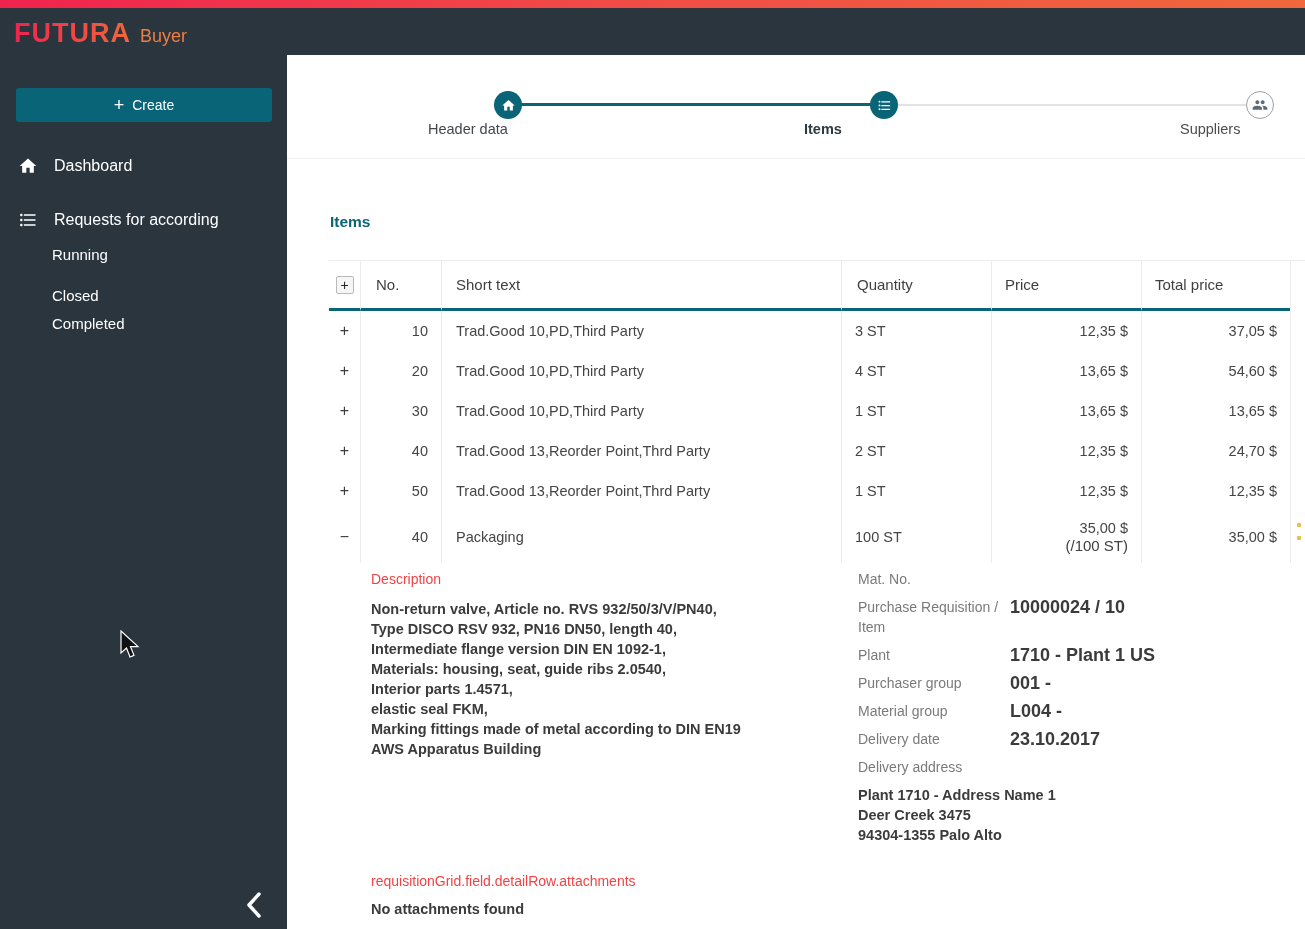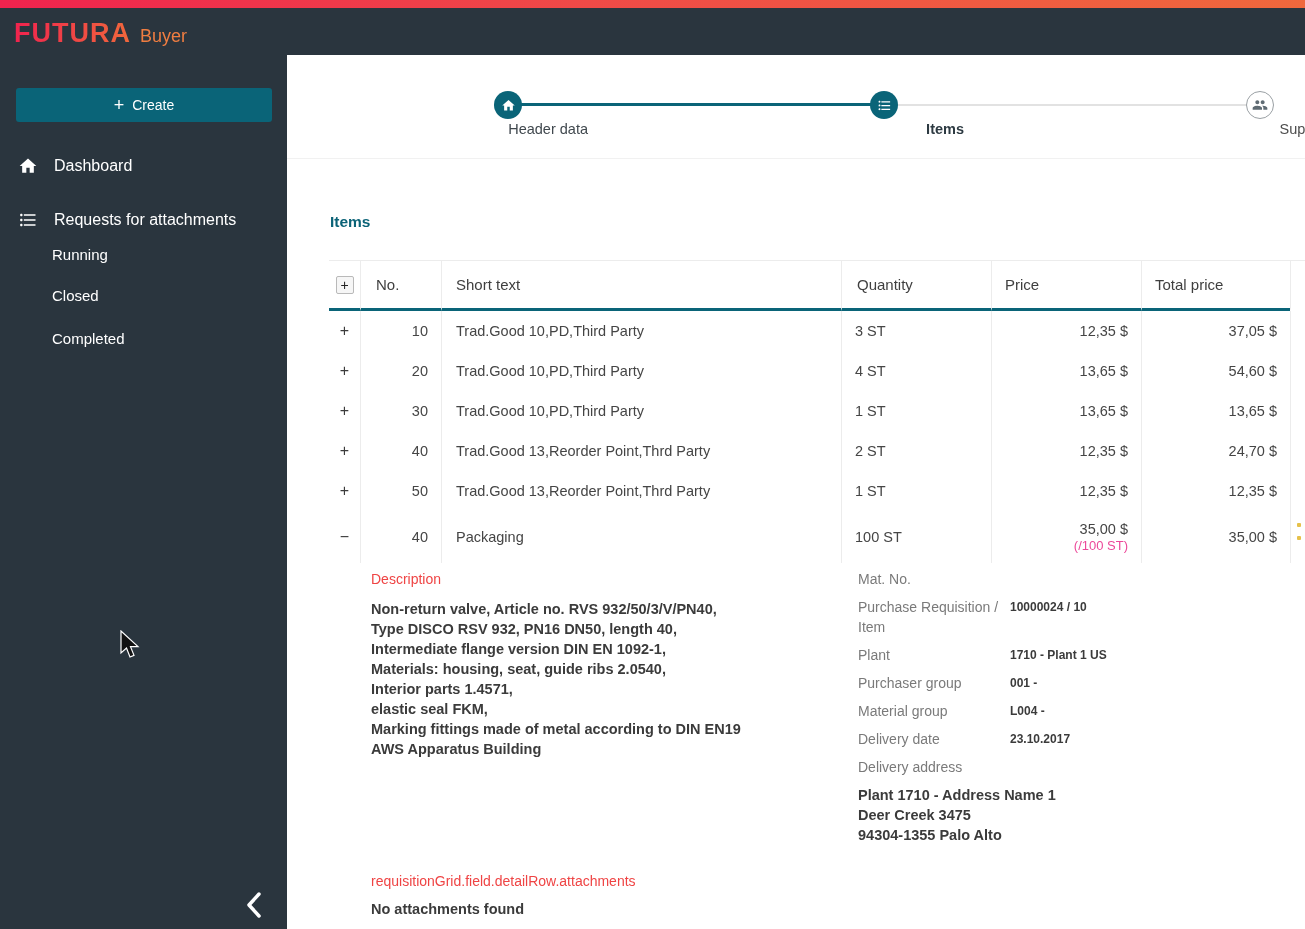--- a/index.html
+++ b/index.html
@@ -33,39 +33,39 @@
   .side-item { position:absolute; left:0; width:246px; height:32px; display:flex;
     align-items:center; padding-left:18px; gap:16px; color:#fff; font-size:16px;
     font-weight:500; cursor:pointer; }
   .side-item svg { flex:0 0 auto; }
   .side-item.dashboard { top:142px; }
   .side-item.requests  { top:196px; }
   .side-sub { position:absolute; left:52px; height:28px; display:flex; align-items:center;
     color:#fff; font-size:15px; cursor:pointer; }
   .side-sub.running   { top:232px; }
   .side-sub.closed    { top:273px; }
-  .side-sub.completed { top:316px;text-align:right; }
+  .side-sub.completed { top:301px;text-align:right; }
 
   .collapse { position:absolute; left:238px; bottom:6px; width:32px; height:36px;
     display:flex; align-items:center; justify-content:center; cursor:pointer; }
 
   
   .main { position:absolute; left:287px; top:55px; width:1018px; height:874px; background:#fff; }
 
   
   .stepper-divider { position:absolute; top:103px; left:0; width:1018px; height:1px; background:#f1f1f1; }
   .step-line { position:absolute; top:49px; height:2px; }
   .step-line.active { left:221px; width:376px; background:#0a6478; height:3px; top:48px; }
   .step-line.todo   { left:597px; width:376px; background:#e2e2e2; }
   .step-circle { position:absolute; top:36px; width:28px; height:28px; border-radius:50%;
     display:flex; align-items:center; justify-content:center; z-index:2; cursor:pointer; }
   .step-circle.done, .step-circle.active-c { background:#0a6478; }
   .step-circle.todo-c { background:#fff; border:1px solid #9aa0a4; }
   .step-c1 { left:207px; } .step-c2 { left:583px; } .step-c3 { left:959px; }
-  .step-label { position:absolute; top:66px; width:160px; text-align:right; font-size:14.5px; color:#40484e; }
+  .step-label { position:absolute; top:66px; width:160px; text-align:left; font-size:14.5px; color:#40484e; }
   .step-l1 { left:141px; } .step-l2 { left:517px; font-weight:bold; color:#2d3a42; } .step-l3 { left:893px; color:#4d4d4d; }
 
   
   .items-title { position:absolute; left:43px; top:158px; font-size:15.5px; font-weight:bold; color:#0b6377; }
 
   
   .grid { position:absolute; left:42px; top:205px; width:976px; height:306px; overflow:hidden; }
   .grid-inner { width:1111px; }
   .g-row { display:flex; }
   .g-head { height:51px; border-top:1px solid #ececec; }
@@ -81,33 +81,33 @@
   .c-extra { width:150px; border-left:1px solid #ececec; }
   .g-head .c-no, .g-head .c-qty { justify-content:flex-start; padding-left:15px; padding-right:0; }
   .g-head .c-price, .g-head .c-total { justify-content:flex-start; padding-left:13px; padding-right:0; }
   .g-data { height:40px; }
   .g-data.expanded { height:52px; }
   .expander { cursor:pointer; font-size:16px; color:#3c3c3c; }
   .plus-head-btn { width:18px; height:18px; border:1px solid #b9b9b9; background:#f6f6f6;
     border-radius:2px; font-size:14px; line-height:14px; color:#222; padding:0; cursor:pointer;
     font-family:"Liberation Sans", sans-serif; }
   .price-stack { display:flex; flex-direction:column; align-items:flex-end; justify-content:center; }
-  .price-unit { font-size:13px; color:#ec4899; margin-top:1px; }
+  .price-unit { font-size:15px; color:#404040; margin-top:1px; }
 
   
   .detail-desc { position:absolute; left:84px; top:510px; width:480px; }
   .detail-label { font-size:14px; color:#ef4444; line-height:20px; margin:4px 0 0 0; }
   .desc-lines { margin-top:10px; }
   .desc-lines div { font-size:14.5px; font-weight:bold; color:#3b3b3b; line-height:20px; }
 
   .detail-fields { position:absolute; left:571px; top:510px; width:440px; }
   .field-row { display:flex; margin:4px 0 8px 0; }
   .field-row:first-child { margin-top:4px; }
   .f-label { width:152px; flex:0 0 152px; font-size:14px; color:#7a7a7a; line-height:20px; }
-  .f-value { font-size:12px; font-weight:bold; color:#3b3b3b; line-height:20px; }
+  .f-value { font-size:18px; font-weight:bold; color:#3b3b3b; line-height:20px; }
   .addr-block { margin-top:8px; }
   .addr-block div { font-size:14.5px; font-weight:bold; color:#3b3b3b; line-height:20px; }
 
   .attachments { position:absolute; left:84px; top:812px; }
   .attach-empty { font-size:14.5px; font-weight:bold; color:#3b3b3b; line-height:20px; margin-top:8px; }
 
   
   .cutoff-icon { position:absolute; left:1010px; top:468px; width:6px; height:22px; }
   .cutoff-icon i { display:block; width:4px; height:4px; background:#e6c14a; border-radius:1px; }
   .cutoff-icon i + i { margin-top:9px; }
@@ -136,21 +136,21 @@
     <svg width="20" height="20" viewBox="0 0 24 24" fill="#ffffff">
         <path d="M10 20v-6h4v6h5v-8h3L12 3 2 12h3v8z"></path>
       </svg>
     <span>Dashboard</span>
   </div>
 
   <div class="side-item requests">
     <svg width="20" height="20" viewBox="0 0 24 24" fill="#ffffff">
         <path d="M4 10.5c-.83 0-1.5.67-1.5 1.5s.67 1.5 1.5 1.5 1.5-.67 1.5-1.5-.67-1.5-1.5-1.5zm0-6c-.83 0-1.5.67-1.5 1.5S3.17 7.5 4 7.5 5.5 6.83 5.5 6 4.83 4.5 4 4.5zm0 12c-.83 0-1.5.68-1.5 1.5s.68 1.5 1.5 1.5 1.5-.68 1.5-1.5-.67-1.5-1.5-1.5zM7 19h14v-2H7v2zm0-6h14v-2H7v2zm0-8v2h14V5H7z"></path>
       </svg>
-    <span>Requests for attachments</span>
+    <span>Requests for according</span>
   </div>
 
   <div class="side-sub running">Running</div>
   <div class="side-sub closed">Closed</div>
   <div class="side-sub completed">Completed</div>
 
   <div class="collapse">
     <svg width="22" height="30" viewBox="0 0 22 30" fill="none">
         <polyline points="16,4 6,15 16,26" stroke="#ffffff" stroke-width="3.5" stroke-linecap="round" stroke-linejoin="round"></polyline>
       </svg>

